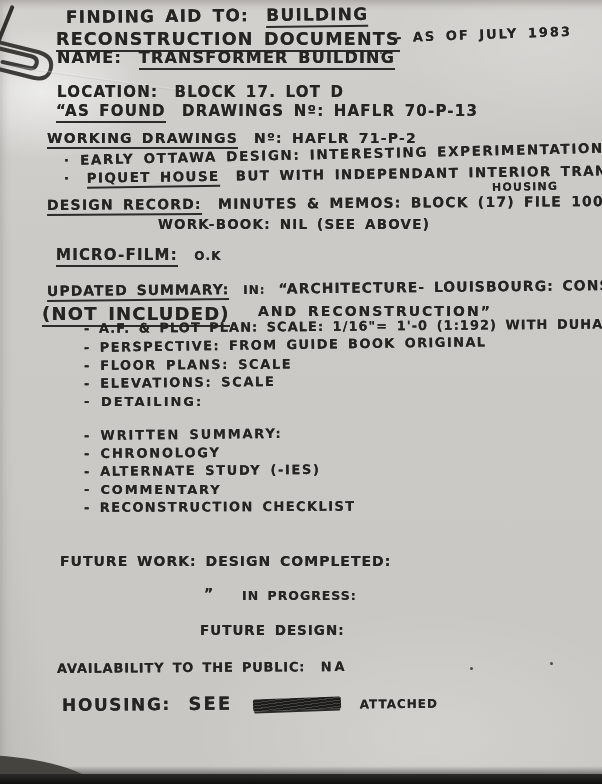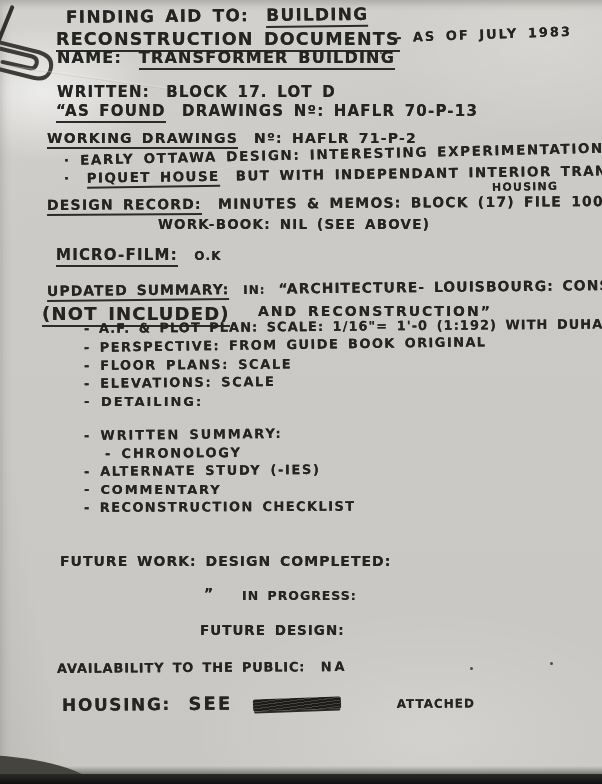--- a/index.html
+++ b/index.html
@@ -60,21 +60,21 @@
   <div class="hw" style="left:56px;top:29px;font-size:17.5px;">
     <span class="u">RECONSTRUCTION DOCUMENTS</span>
   </div>
   <div class="hw" style="left:396px;top:30px;font-size:13px;transform:rotate(-2deg);letter-spacing:2px;">- AS OF JULY 1983</div>
 
   <div class="hw" style="left:57px;top:48px;font-size:16px;">
     <span class="lbl">NAME:</span>
     <span class="u">TRANSFORMER BUILDING</span>
   </div>
   <div class="hw" style="left:57px;top:83px;font-size:15px;">
-    <span class="lbl">WRITTEN:</span>
+    <span class="lbl">LOCATION:</span>
     <span>BLOCK 17. LOT D</span>
   </div>
   <div class="hw" style="left:56px;top:102px;font-size:15px;">
     <span class="u lbl">“AS FOUND</span>
     <span>DRAWINGS Nº: HAFLR 70-P-13</span>
   </div>
 
   <div class="hw" style="left:47px;top:130px;font-size:14px;">
     <span class="u lbl">WORKING DRAWINGS</span>
     <span>Nº: HAFLR 71-P-2</span>
@@ -108,39 +108,39 @@
   </div>
   <div class="hw" style="left:258px;top:303px;font-size:14px;letter-spacing:2px;">AND RECONSTRUCTION”</div>
 
   <div class="hw" style="left:84px;top:321px;font-size:13px;transform:rotate(-0.5deg);letter-spacing:1px;">- A.F. &amp; PLOT PLAN: SCALE: 1/16"= 1'-0 (1:192) WITH DUHAGET</div>
   <div class="hw" style="left:84px;top:340px;font-size:13px;transform:rotate(-0.8deg);letter-spacing:1.4px;">- PERSPECTIVE: FROM GUIDE BOOK ORIGINAL</div>
   <div class="hw" style="left:84px;top:358px;font-size:13px;transform:rotate(-0.4deg);letter-spacing:1.6px;">- FLOOR PLANS: SCALE</div>
   <div class="hw" style="left:84px;top:376px;font-size:13px;transform:rotate(-0.6deg);letter-spacing:1.6px;">- ELEVATIONS: SCALE</div>
   <div class="hw" style="left:84px;top:394px;font-size:13px;letter-spacing:2px;">- DETAILING:</div>
 
   <div class="hw" style="left:84px;top:428px;font-size:13px;transform:rotate(-0.6deg);letter-spacing:1.8px;">- WRITTEN SUMMARY:</div>
-  <div class="hw" style="left:84px;top:446px;font-size:13px;transform:rotate(-0.4deg);letter-spacing:1.8px;margin-left:21px;">- CHRONOLOGY</div>
+  <div class="hw" style="left:84px;top:446px;font-size:13px;transform:rotate(-0.4deg);letter-spacing:1.8px;">- CHRONOLOGY</div>
   <div class="hw" style="left:84px;top:464px;font-size:13px;transform:rotate(-0.5deg);letter-spacing:1.6px;">- ALTERNATE STUDY (-IES)</div>
   <div class="hw" style="left:84px;top:482px;font-size:13px;letter-spacing:1.8px;">- COMMENTARY</div>
   <div class="hw" style="left:84px;top:500px;font-size:13px;transform:rotate(-0.3deg);letter-spacing:1.4px;">- RECONSTRUCTION CHECKLIST</div>
 
   <div class="hw" style="left:60px;top:553px;font-size:14px;letter-spacing:1px;">FUTURE WORK: DESIGN COMPLETED:</div>
   <div class="hw" style="left:204px;top:585px;font-size:14px;">”</div>
   <div class="hw" style="left:242px;top:588px;font-size:12.5px;letter-spacing:1px;">IN PROGRESS:</div>
   <div class="hw" style="left:200px;top:622px;font-size:13.5px;letter-spacing:1px;">FUTURE DESIGN:</div>
 
   <div class="hw" style="left:57px;top:661px;font-size:13px;letter-spacing:.8px;transform:rotate(-0.4deg);">
     <span class="lbl">AVAILABILITY TO THE PUBLIC:</span>
     <span style="letter-spacing:3px;margin-top:48px;">NA</span>
   </div>
 
   <div class="hw" style="left:62px;top:694px;font-size:17px;letter-spacing:1.6px;transform:rotate(-0.5deg);">
     <span class="lbl">HOUSING:</span>
     <span style="font-size:18px;letter-spacing:2.2px;">SEE</span>
     <span class="scribble"></span>
-    <span style="font-size:12px;letter-spacing:1px;margin-left:37px;">ATTACHED</span>
+    <span style="font-size:12px;letter-spacing:1px;">ATTACHED</span>
   </div>
 
   <div class="bottom-shadow"></div>
   <div class="corner-wedge"></div>
   <div class="bottom-strip"></div>
 
 </div>
 
 </body></html>

